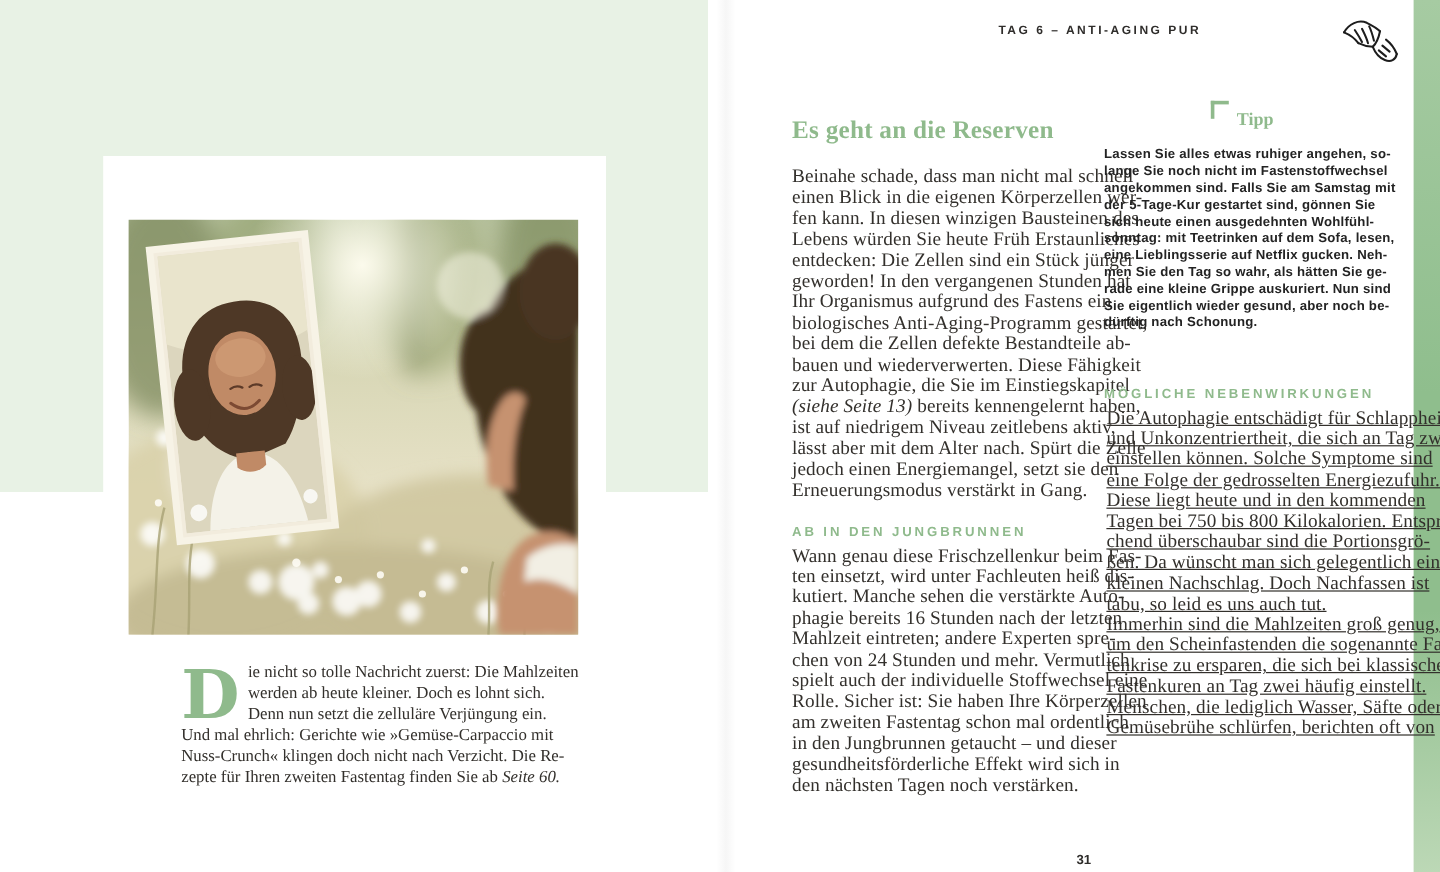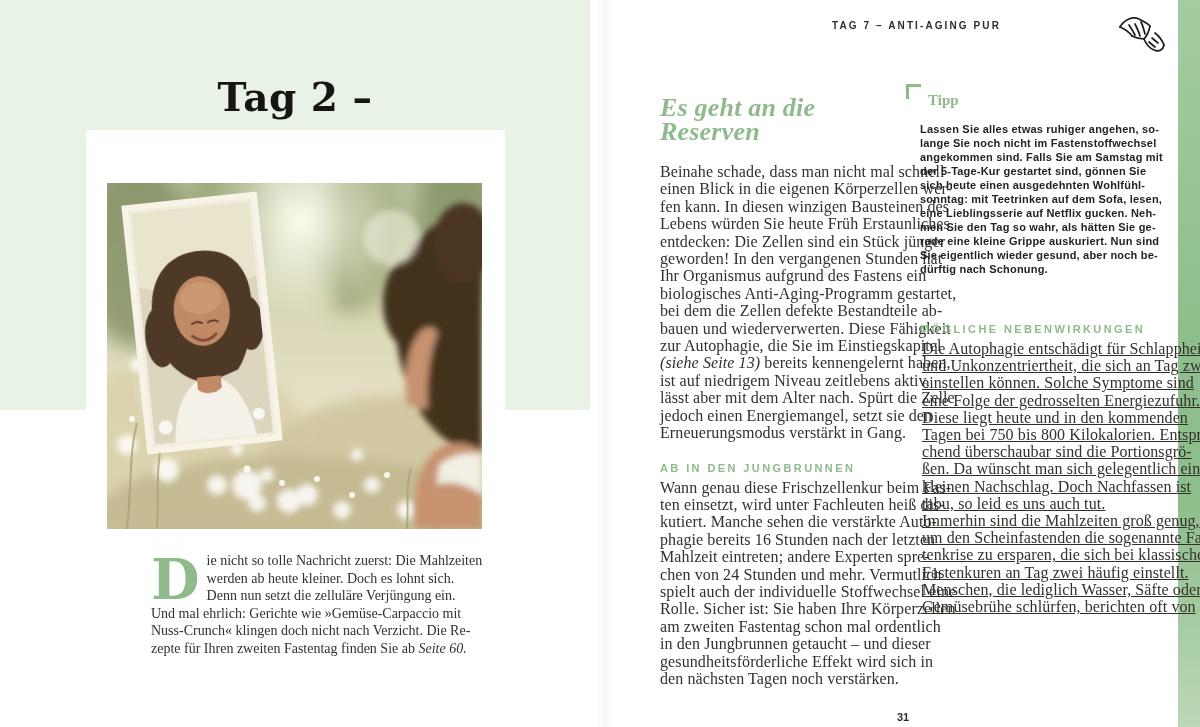--- a/index.html
+++ b/index.html
@@ -22,48 +22,47 @@
   
   .running-header{position:absolute;left:832px;top:20px;font-family:"Liberation Sans",sans-serif;
           font-weight:bold;font-size:10px;letter-spacing:2.1px;color:#2f2d2b;}
   .hands{position:absolute;left:1116px;top:13px;width:52px;height:46px;}
   .band{position:absolute;left:1178px;top:0;width:22px;height:727px;
         background:linear-gradient(180deg,var(--band-top) 0%,var(--band-mid) 45%,var(--band-mid) 70%,var(--band-bottom) 100%);}
   .col{position:absolute;}
   .col1{left:660px;top:96px;width:236px;}
   .col2{left:906px;top:84px;width:258px;}
   h2.sec{margin:0 0 19px 0;font-family:"Liberation Serif",serif;font-weight:bold;
-         font-size:26px;line-height:24px;letter-spacing:.2px;color:var(--accent-green);font-style:italic;}
+         font-size:21px;line-height:24px;letter-spacing:.2px;color:var(--accent-green);}
   h3.caps{margin:19px 0 4px 0;font-family:"Liberation Sans",sans-serif;font-weight:bold;
           font-size:11px;line-height:14px;letter-spacing:2.4px;color:var(--accent-green);}
   .col2 h3.caps{margin-top:46px;margin-left:14px;}
   p.serif{margin:0;white-space:pre;font-size:16px;line-height:17.4px;letter-spacing:.1px;
           color:var(--text-dark);}
   .col2 p.serif{margin-left:16px;line-height:17.2px;text-decoration:underline;}
-  .tip-head{height:26px;}
+  .tip-head{height:26px;text-align:center;}
   .bracket{display:inline-block;width:12px;height:12px;vertical-align:top;
            border-top:3.5px solid var(--accent-green);border-left:3.5px solid var(--accent-green);}
   .tip-label{display:inline-block;margin:8px 0 0 3px;font-family:"Liberation Serif",serif;
            font-weight:bold;font-size:15px;color:var(--accent-green);}
   .tip-text{margin:12px 0 0 14px;white-space:pre;font-family:"Liberation Sans",sans-serif;
            font-weight:bold;font-size:11px;line-height:14px;letter-spacing:.2px;color:var(--tip-text);}
   .pagenum{position:absolute;left:897px;top:711px;font-family:"Liberation Sans",sans-serif;
            font-weight:bold;font-size:11px;color:#2f2d2b;}
   i{font-style:italic;}
 </style>
 </head>
 <body>
 
 <div class="spread">
 
   <div class="panel"></div>
   <div class="card"></div>
 
   <div class="title">
-    <div>Tag 2 –</div>
   </div>
 
   <div class="photo">
     <svg viewBox="0 0 375 346" width="375" height="346">
       <defs>
         <linearGradient id="sky" x1="0" y1="0" x2="0" y2="1">
           <stop offset="0" stop-color="#b7c29e"></stop>
           <stop offset="0.35" stop-color="#d8d7b6"></stop>
           <stop offset="0.7" stop-color="#e9e3c9"></stop>
           <stop offset="1" stop-color="#d9d0b0"></stop>
@@ -183,21 +182,21 @@
 
   <div class="intro"><span class="dropcap">D</span><span class="intro-text">ie nicht so tolle Nachricht zuerst: Die Mahlzeiten
 werden ab heute kleiner. Doch es lohnt sich.
 Denn nun setzt die zelluläre Verjüngung ein.
 Und mal ehrlich: Gerichte wie »Gemüse-Carpaccio mit
 Nuss-Crunch« klingen doch nicht nach Verzicht. Die Re-
 zepte für Ihren zweiten Fastentag finden Sie ab <i>Seite 60.</i></span></div>
 
   <div class="gutter"></div>
 
-  <div class="running-header">TAG 7 – ANTI-AGING PUR</div>
+  <div class="running-header">TAG 6 – ANTI-AGING PUR</div>
 
   <div class="hands">
     <svg viewBox="0 0 52 46" width="52" height="46">
       <g fill="none" stroke="#1d1d1d" stroke-width="1.7" stroke-linecap="round" stroke-linejoin="round">
         <path d="M4 14 C8 7 16 3 23 6 C27 8 31 10 34 13"></path>
         <path d="M4 14 C9 16 13 19 16 23"></path>
         <path d="M16 23 C20 25 24 26 28 26"></path>
         <path d="M34 13 C33 18 31 23 28 26"></path>
         <path d="M19 11 C21 15 23 19 24 23"></path>
         <path d="M25 9 C27 13 28 17 29 21"></path>

